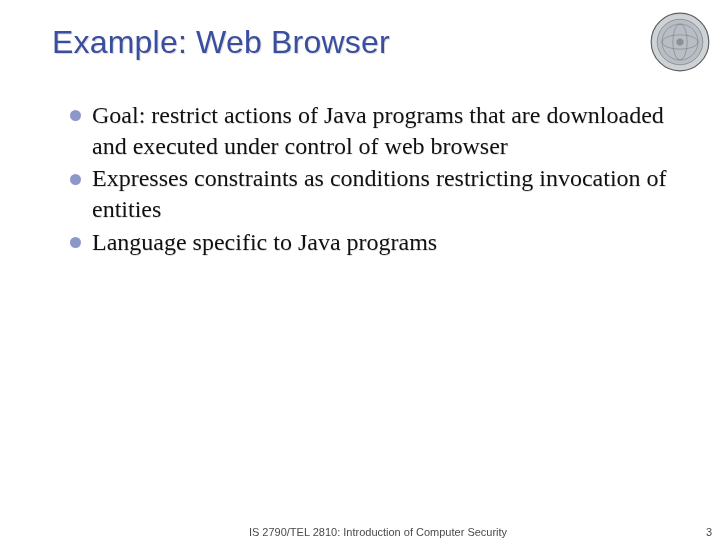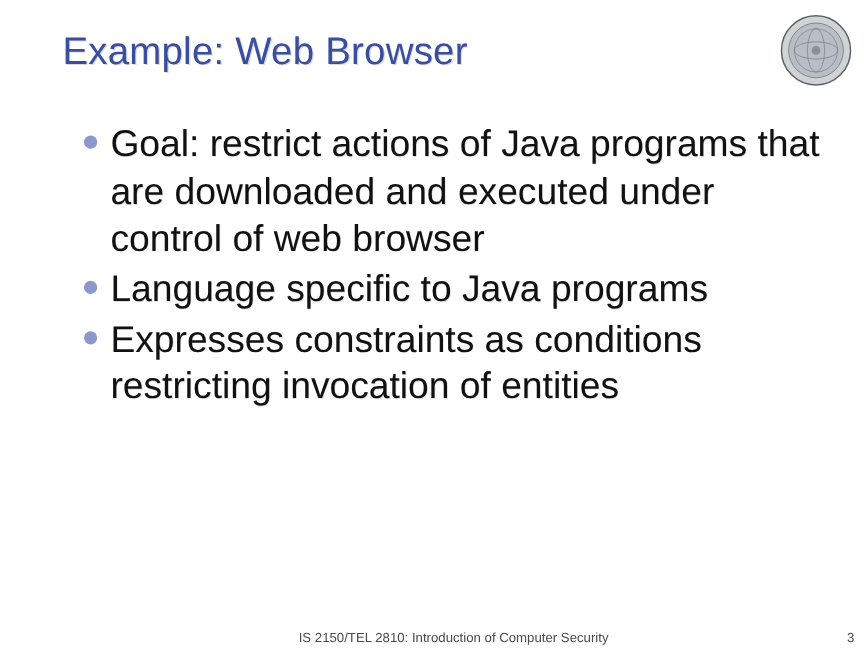--- a/index.html
+++ b/index.html
@@ -36,22 +36,23 @@
     width: 60px;
     height: 60px;
   }
   .logo svg { width: 60px; height: 60px; display:block; }
   .body {
     position: absolute;
     left: 52px;
     top: 100px;
     width: 624px;
     color: #111;
-    font-size: 31px;
+    font-size: 24px;
     line-height: 1.28;
+    font-family: Liberation Serif, serif;
   }
   .bullet {
     position: relative;
     padding-left: 22px;
     margin-bottom: 2px;
     text-shadow: 0.5px 0.5px 0 rgba(0,0,0,0.12);
   }
   .bullet::before {
     content: "";
     position: absolute;
@@ -96,22 +97,22 @@
         <ellipse cx="50" cy="50" rx="30" ry="12"></ellipse>
         <ellipse cx="50" cy="50" rx="12" ry="30"></ellipse>
         <circle cx="50" cy="50" r="30"></circle>
       </g>
       <circle cx="50" cy="50" r="6" fill="#8a9096"></circle>
     </svg>
   </div>
 
   <div class="body">
     <div class="bullet">Goal: restrict actions of Java programs that are downloaded and executed under control of web browser</div>
+    <div class="bullet">Expresses constraints as conditions restricting invocation of entities</div>
     <div class="bullet">Language specific to Java programs</div>
-    <div class="bullet">Expresses constraints as conditions restricting invocation of entities</div>
   </div>
 
   <div class="footer">
-    <span class="footer-center">IS 2150/TEL 2810: Introduction of Computer Security</span>
+    <span class="footer-center">IS 2790/TEL 2810: Introduction of Computer Security</span>
     <span class="footer-right">3</span>
   </div>
 
 </div>
 
 </body></html>

